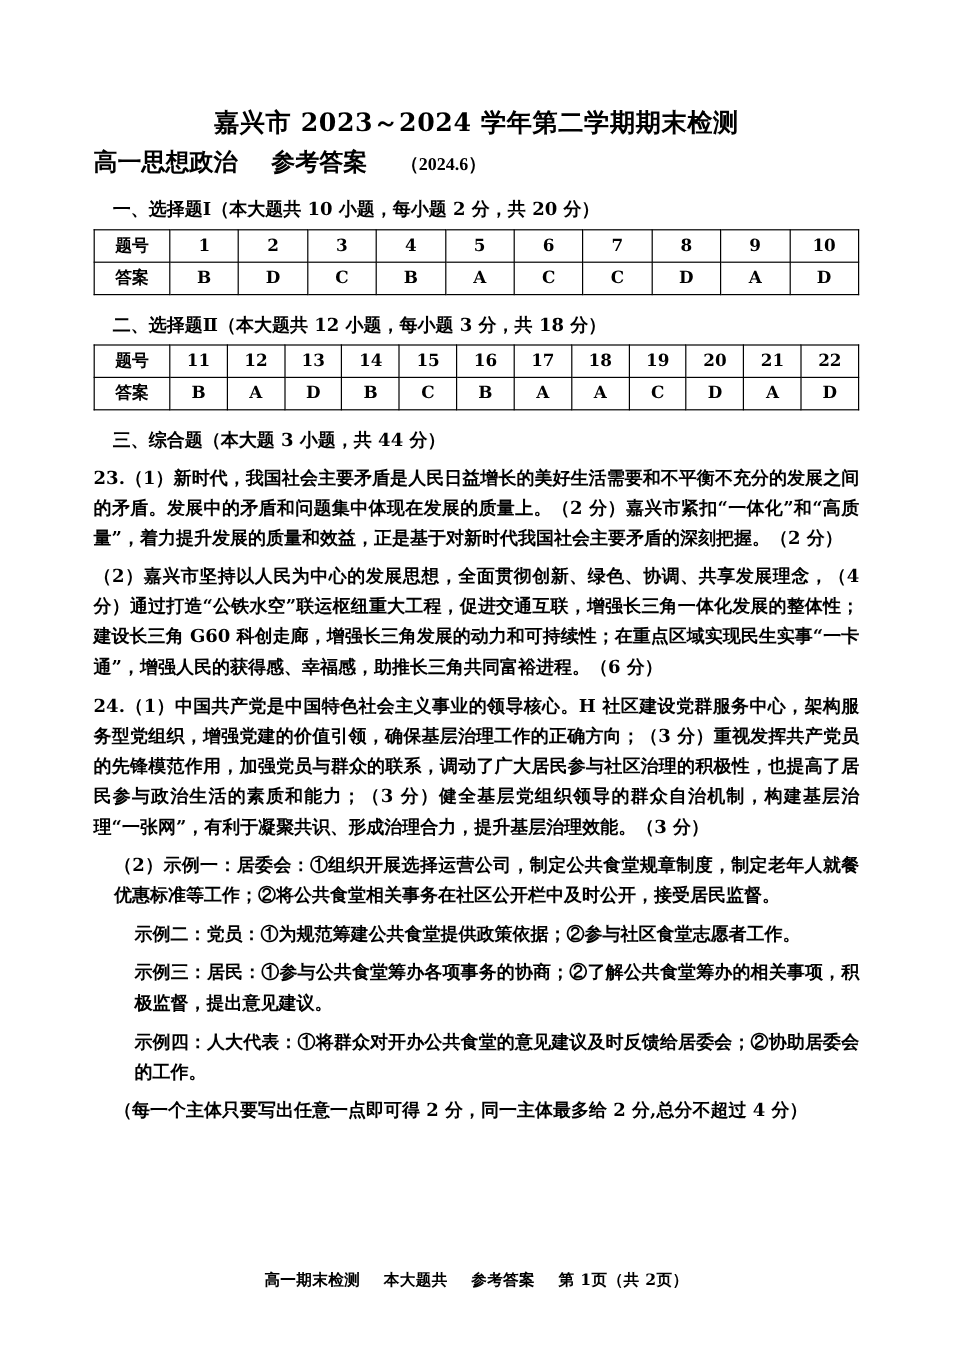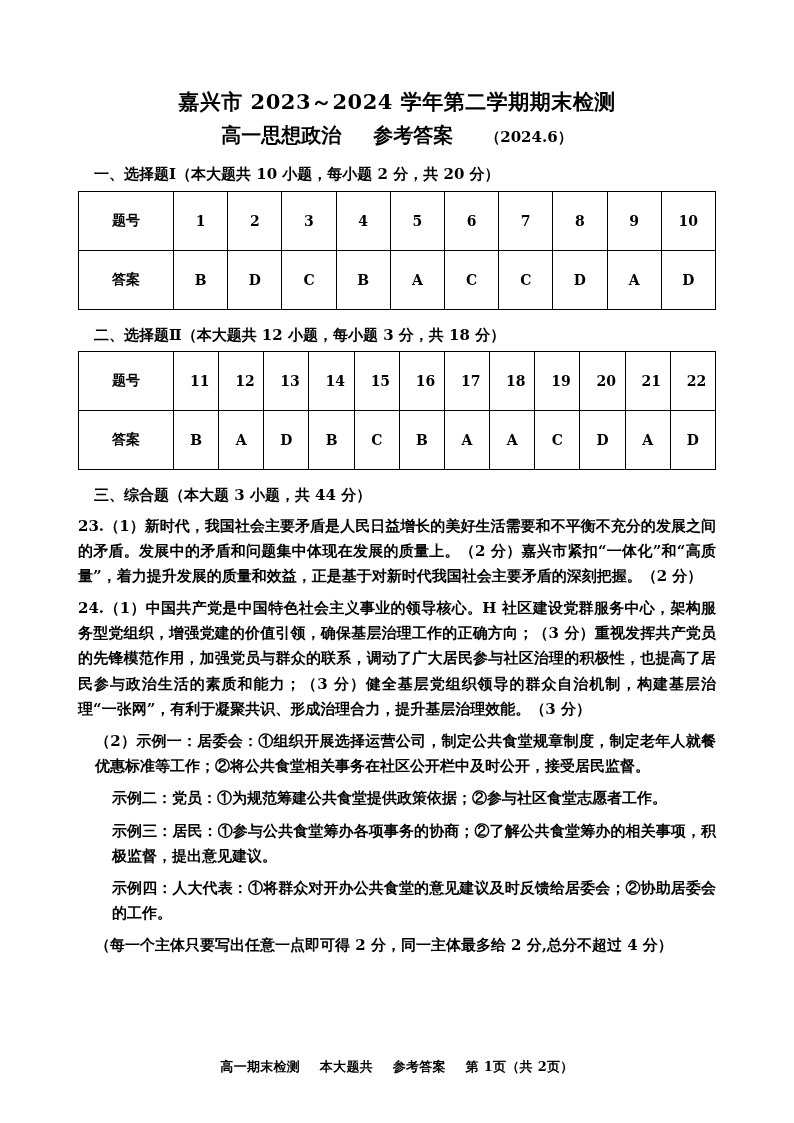--- a/index.html
+++ b/index.html
@@ -23,24 +23,25 @@
   }
   .title1 {
     text-align: center;
     font-size: 21px;
     font-weight: bold;
     letter-spacing: 0.5px;
     margin: 18px 0 6px 0;
     font-family: "DejaVu Serif", "Liberation Serif", serif;
   }
   .title2 {
-    text-align: center;
+    text-align: left;
     font-size: 20px;
     font-weight: bold;
     margin: 0 0 4px 0;
+    font-family: Liberation Serif, serif;
   }
   .title2 .sp {
     display: inline-block;
     width: 18px;
   }
   .title2 .year {
     font-size: 15px;
     font-weight: bold;
   }
   .sec-head {
@@ -54,21 +55,21 @@
     width: 100%;
     margin: 2px 0 4px 0;
     table-layout: fixed;
   }
   table.ans td {
     border: 1px solid #000;
     text-align: center;
     font-size: 14px;
     font-weight: bold;
     height: 26px;
-    padding: 16px;
+    padding: 0;
     font-family: "DejaVu Serif", "Liberation Serif", serif;
   }
   table.ans td.hdr {
     width: 62px;
     font-size: 14px;
   }
   .body-text {
     font-size: 15px;
     line-height: 1.68;
     text-align: justify;
@@ -170,20 +171,21 @@
       <td>D</td>
       <td>A</td>
       <td>D</td>
     </tr>
   </tbody>
     </table>
 
   <div class="sec-head">三、综合题（本大题 3 小题，共 44 分）</div>
 
   <div class="body-text">23.（1）新时代，我国社会主要矛盾是人民日益增长的美好生活需要和不平衡不充分的发展之间的矛盾。发展中的矛盾和问题集中体现在发展的质量上。（2 分）嘉兴市紧扣“一体化”和“高质量”，着力提升发展的质量和效益，正是基于对新时代我国社会主要矛盾的深刻把握。（2 分）</div>
+  <div class="body-text">（2）嘉兴市坚持以人民为中心的发展思想，全面贯彻创新、绿色、协调、共享发展理念，（4 分）通过打造“公铁水空”联运枢纽重大工程，促进交通互联，增强长三角一体化发展的整体性；建设长三角 G60 科创走廊，增强长三角发展的动力和可持续性；在重点区域实现民生实事“一卡通”，增强人民的获得感、幸福感，助推长三角共同富裕进程。（6 分）</div>
 
   <div class="body-text">24.（1）中国共产党是中国特色社会主义事业的领导核心。H 社区建设党群服务中心，架构服务型党组织，增强党建的价值引领，确保基层治理工作的正确方向；（3 分）重视发挥共产党员的先锋模范作用，加强党员与群众的联系，调动了广大居民参与社区治理的积极性，也提高了居民参与政治生活的素质和能力；（3 分）健全基层党组织领导的群众自治机制，构建基层治理“一张网”，有利于凝聚共识、形成治理合力，提升基层治理效能。（3 分）</div>
   <div class="body-text ind1">（2）示例一：居委会：①组织开展选择运营公司，制定公共食堂规章制度，制定老年人就餐优惠标准等工作；②将公共食堂相关事务在社区公开栏中及时公开，接受居民监督。</div>
   <div class="body-text ind2">示例二：党员：①为规范筹建公共食堂提供政策依据；②参与社区食堂志愿者工作。</div>
   <div class="body-text ind2">示例三：居民：①参与公共食堂筹办各项事务的协商；②了解公共食堂筹办的相关事项，积极监督，提出意见建议。</div>
   <div class="body-text ind2">示例四：人大代表：①将群众对开办公共食堂的意见建议及时反馈给居委会；②协助居委会的工作。</div>
   <div class="body-text ind1">（每一个主体只要写出任意一点即可得 2 分，同一主体最多给 2 分,总分不超过 4 分）</div>
 
   <div class="footer">
     <span>高一期末检测</span>

